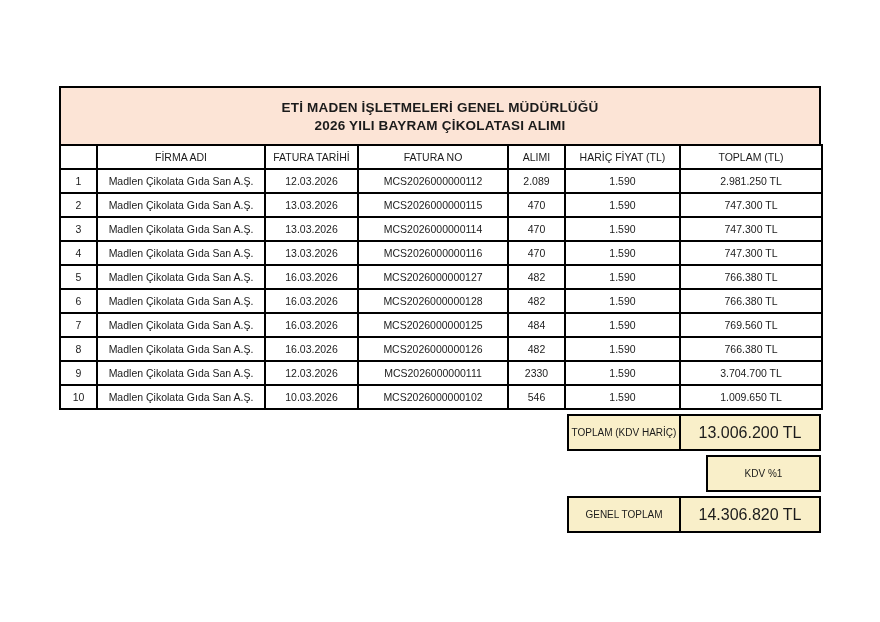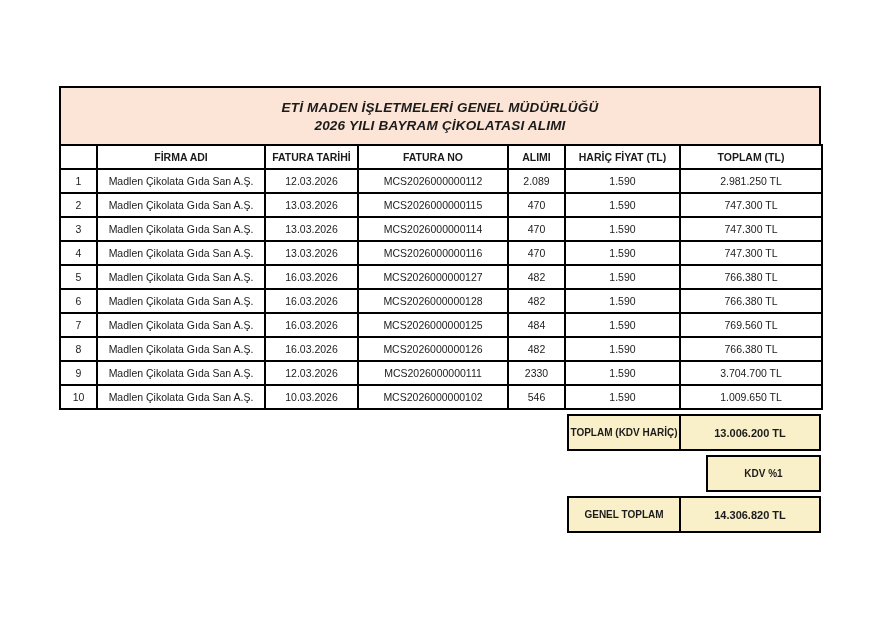--- a/index.html
+++ b/index.html
@@ -25,64 +25,63 @@
     width: 762px; height: 60px;
     background: var(--title-bg);
     border: 2.5px solid var(--border-c);
     display: flex; flex-direction: column;
     align-items: center; justify-content: center;
     gap: 3px;
     font-weight: bold;
     font-size: 13.5px;
     letter-spacing: 0.2px;
     text-align: center;
-    font-style: italic;
   }
   table.invoice {
     width: 762px;
     margin-top: -2px;
     border-collapse: collapse;
     table-layout: fixed;
   }
   table.invoice th, table.invoice td {
     border: 2px solid var(--border-c);
     height: 24px;
     text-align: center;
     vertical-align: middle;
     padding: 0 2px;
     white-space: nowrap;
     overflow: hidden;
   }
   table.invoice th {
     font-size: 10.5px;
-    font-weight: bold;
+    font-weight: normal;
     margin-left: 45px;
   }
   table.invoice td {
     font-size: 10.5px;
     font-weight: normal;
   }
   .summary {
     margin-top: 4px;
     display: flex;
     flex-direction: column;
     gap: 4px;
     align-items: flex-end;
   }
   .summary-row { display: flex; }
   .s-cell {
     border: 2.5px solid var(--border-c);
     background: var(--summary-bg);
     height: 37px;
     display: flex; align-items: center; justify-content: center;
-    font-weight: bold;
+    font-weight: normal;
     text-align: center;
   }
   .s-label { width: 115px; font-size: 10px; padding: 0 1px; }
-  .s-value { width: 142px; margin-left: -2.5px; font-size: 11px; }
+  .s-value { width: 142px; margin-left: -2.5px; font-size: 16px; }
 </style>
 </head>
 <body>
 
 <div class="doc">
 
   <div class="title-box">
     <div>ETİ MADEN İŞLETMELERİ GENEL MÜDÜRLÜĞÜ</div>
     <div>2026 YILI BAYRAM ÇİKOLATASI ALIMI</div>
   </div>

